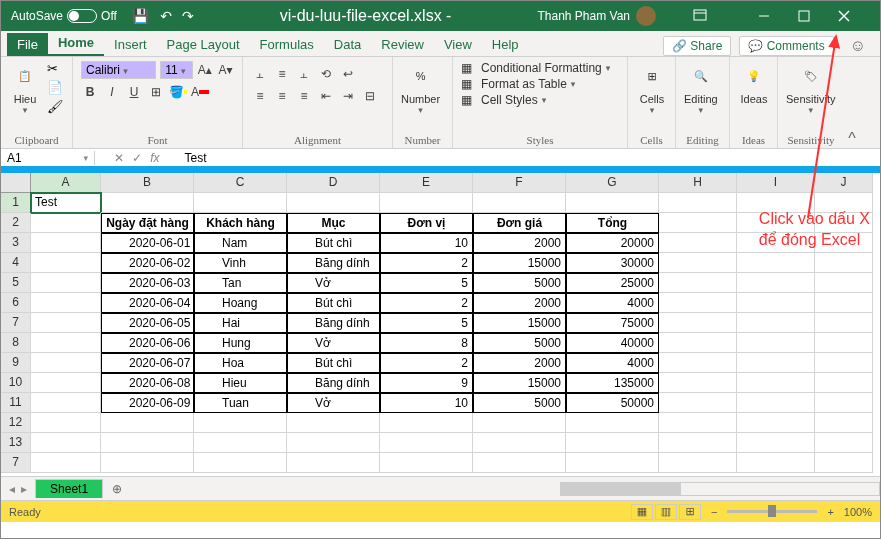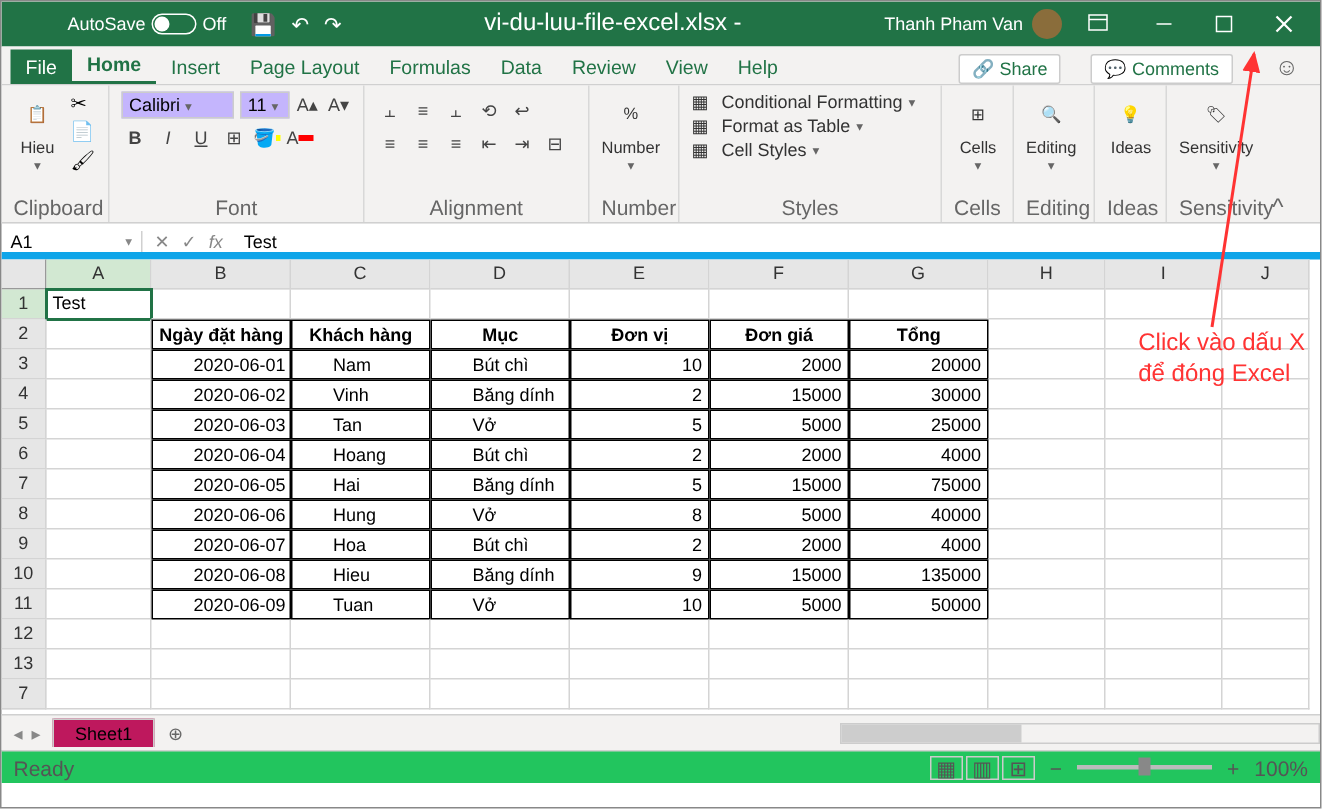--- a/index.html
+++ b/index.html
@@ -1,91 +1,91 @@
 <!DOCTYPE html>
 <html><head>
 <meta charset="utf-8">
 <style>
 * { box-sizing: border-box; margin: 0; padding: 0; font-family: "Segoe UI", Arial, sans-serif; }
 body { background: #fff; width: 881px; height: 539px; overflow: hidden; position: relative; border: 1px solid #888; }
 
 
 .titlebar { height: 30px; background: #217346; color: #fff; display: flex; align-items: center; font-size: 12px; }
 .titlebar .left { display: flex; align-items: center; gap: 8px; padding-left: 10px; }
-.autosave { display: flex; align-items: center; gap: 4px; margin-left: 34px; }
+.autosave { display: flex; align-items: center; gap: 4px; }
 .toggle { width: 30px; height: 14px; border: 1px solid #fff; border-radius: 8px; position: relative; }
 .toggle::after { content: ""; width: 10px; height: 10px; background: #fff; border-radius: 50%; position: absolute; left: 1px; top: 1px; }
 .qat { display: flex; gap: 10px; margin-left: 8px; }
 .qat span { cursor: pointer; font-size: 14px; }
 .titlebar .center { flex: 1; text-align: center; font-size: 16px; }
-.titlebar .right { display: flex; align-items: center; gap: 4px; padding-right: 4px; }
+.titlebar .right { display: flex; align-items: center; gap: 24px; padding-right: 16px; }
 .user { display: flex; align-items: center; gap: 6px; }
 .avatar { width: 20px; height: 20px; border-radius: 50%; background: #8a6d3b; }
 .winbtns { display: flex; }
 .winbtn { width: 40px; height: 30px; display: flex; align-items: center; justify-content: center; cursor: pointer; }
 .winbtn svg { stroke: #fff; }
 
 
 .tabs { height: 26px; background: #f3f2f1; display: flex; align-items: flex-end; padding: 0 6px; border-bottom: 1px solid #d0d0d0; font-size: 13px; }
 .tab { padding: 4px 10px; color: #217346; cursor: pointer; }
 .tab.file { background: #217346; color: #fff; }
 .tab.active { border-bottom: 2px solid #217346; font-weight: 600; color: #217346; }
-.tabs-right { margin-left: auto; display: flex; gap: 20px; align-items: center; }
+.tabs-right { margin-left: auto; display: flex; gap: 8px; align-items: center; }
 .share-btn, .comments-btn { border: 1px solid #ccc; padding: 2px 8px; font-size: 12px; color: #217346; background: #fff; cursor: pointer; border-radius: 2px; }
 .smiley { font-size: 16px; color: #666; margin: 0 8px; cursor: pointer; }
 
 
 .ribbon { height: 92px; background: #f3f2f1; display: flex; border-bottom: 1px solid #d0d0d0; }
 .group { border-right: 1px solid #d8d8d8; padding: 4px 8px 2px; display: flex; flex-direction: column; justify-content: space-between; }
 .group-body { display: flex; gap: 6px; align-items: flex-start; flex: 1; }
-.group-label { text-align: center; font-size: 14px; color: #666; padding-top: 2px; }
+.group-label { text-align: center; font-size: 11px; color: #666; padding-top: 2px; font-family: Liberation Serif, serif; }
 .big-btn { text-align: center; font-size: 11px; color: #333; cursor: pointer; }
 .big-btn .icon { width: 32px; height: 30px; margin: 0 auto 2px; display: flex; align-items: center; justify-content: center; }
 .font-row1 { display: flex; gap: 4px; }
 .font-sel { border: 1px solid #ccc; font-size: 12px; padding: 1px 4px; background: #c4b5fd; }
 .btn-row { display: flex; gap: 4px; margin-top: 4px; }
 .icon-btn { width: 18px; height: 18px; display: flex; align-items: center; justify-content: center; font-size: 12px; cursor: pointer; color: #444; }
 .bold { font-weight: bold; } .italic { font-style: italic; } .underline { text-decoration: underline; }
 .tiny-swatch { width: 14px; height: 4px; display: inline-block; }
 .styles-body { display: flex; flex-direction: column; gap: 2px; font-size: 12px; color: #333; }
 .styles-body div { display: flex; align-items: center; gap: 4px; cursor: pointer; }
 .mini-icon { width: 16px; height: 14px; display: inline-block; }
 
 
-.formula-bar { height: 24px; display: flex; align-items: flex-end; border-bottom: 5px solid #0ea5e9; font-size: 12px; }
+.formula-bar { height: 24px; display: flex; align-items: center; border-bottom: 7px solid #0ea5e9; font-size: 12px; gap: 11px; }
 .name-box { width: 94px; border-right: 1px solid #d0d0d0; padding: 0 6px; display: flex; align-items: center; }
 .name-box span:last-child { margin-left: auto; color: #888; }
 .fx-btns { display: flex; gap: 8px; padding: 0 8px; color: #888; }
 .fx-input { flex: 1; padding: 0 6px; }
 
 
 .grid-wrap { position: relative; height: 303px; }
 .grid { display: grid; grid-template-columns: 30px 70px repeat(5, 93px) 93px 78px 78px 58px; font-size: 12px; }
 .ch, .rh, .cell { border-right: 1px solid #d4d4d4; border-bottom: 1px solid #d4d4d4; padding: 2px 4px; height: 20px; overflow: hidden; white-space: nowrap; }
 .ch { background: #e6e6e6; text-align: center; color: #333; }
 .rh { background: #e6e6e6; text-align: center; color: #333; }
 .corner { background: #e6e6e6; border-right: 1px solid #999; border-bottom: 1px solid #999; }
 .ch.active, .rh.active { background: #d2e8d2; }
 .cell.selected { outline: 2px solid #217346; outline-offset: -1px; }
 .th { font-weight: bold; background: #fff; border: 1px solid #000 !important; text-align: center; }
 .td { border: 1px solid #000 !important; padding-left: 27px; }
 .td.right { text-align: right; }
-.annotation { position: absolute; right: 10px; top: 46px; color: #ff3333; font-size: 16px; line-height: 1.3; }
+.annotation { position: absolute; right: 10px; top: 36px; color: #ff3333; font-size: 16px; line-height: 1.3; }
 .arrow-svg { position: absolute; right: 22px; top: -145px; pointer-events: none; }
 
 
 .sheet-bar { height: 24px; display: flex; align-items: center; border-top: 1px solid #d0d0d0; font-size: 12px; background: #f3f2f1; }
 .sheet-nav { display: flex; gap: 6px; padding: 0 8px; color: #888; }
-.sheet-tab { background: #be185d; border: 1px solid #ccc; border-bottom: none; padding: 2px 14px; cursor: pointer; text-align: right; }
+.sheet-tab { background: #22c55e; border: 1px solid #ccc; border-bottom: none; padding: 2px 14px; cursor: pointer; text-align: right; }
 .sheet-add { width: 20px; text-align: center; color: #666; cursor: pointer; margin-left: 4px; }
 .hscroll { margin-left: auto; width: 320px; height: 14px; background: #f3f2f1; border: 1px solid #ccc; position: relative; }
 .hscroll::after { content: ""; position: absolute; left: 0; width: 120px; height: 12px; background: #cdcdcd; }
 
 
-.status-bar { height: 22px; background: #22c55e; border-top: 1px solid #d0d0d0; display: flex; align-items: center; font-size: 14px; color: #555; padding: 0 8px; }
+.status-bar { height: 22px; background: #fde047; border-top: 1px solid #d0d0d0; display: flex; align-items: center; font-size: 11px; color: #555; padding: 0 8px; }
 .status-right { margin-left: auto; display: flex; align-items: center; gap: 10px; }
 .view-btns { display: flex; gap: 2px; }
 .view-btn { width: 22px; height: 16px; border: 1px solid #ccc; cursor: pointer; display: flex; align-items: center; justify-content: center; }
 .zoom-slider { width: 90px; height: 3px; background: #bbb; position: relative; }
 .zoom-slider::after { content: ""; width: 8px; height: 12px; background: #888; position: absolute; left: 45%; top: -5px; }
 
 .caret { font-size: 9px; color: #666; }
 </style>
 </head>
 <body>

